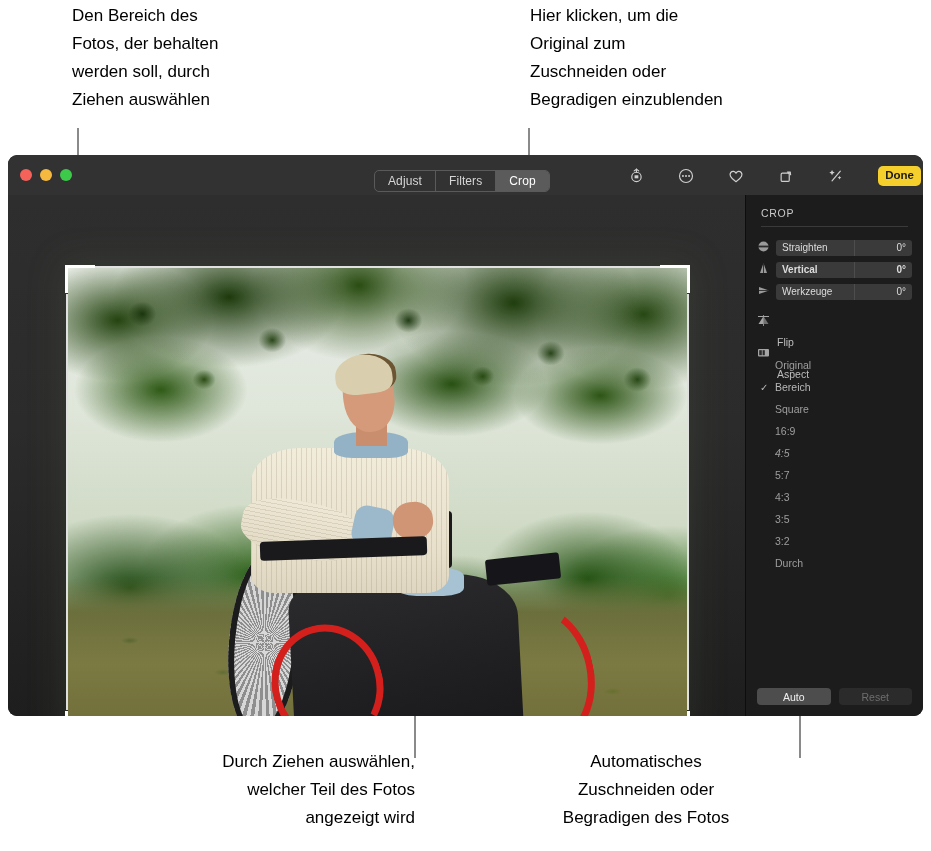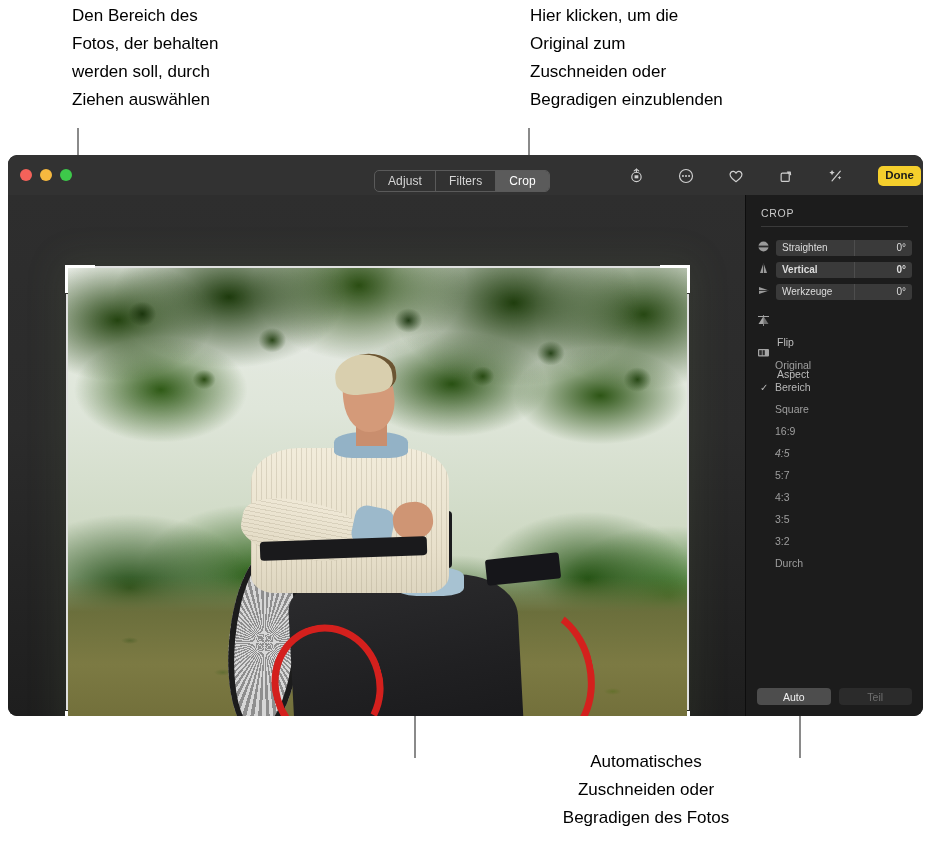--- a/index.html
+++ b/index.html
@@ -387,20 +387,23 @@
 werden soll, durch
 Ziehen auswählen</div>
   <div class="leader" id="leader-tl"></div>
 
   <div class="callout" id="callout-tr">Hier klicken, um die
 Original zum
 Zuschneiden oder
 Begradigen einzublenden</div>
   <div class="leader" id="leader-tr"></div>
 
+  <div class="callout" id="callout-bl">Durch Ziehen auswählen,
+welcher Teil des Fotos
+angezeigt wird</div>
   <div class="leader" id="leader-bl"></div>
 
   <div class="callout" id="callout-br">Automatisches
 Zuschneiden oder
 Begradigen des Fotos</div>
   <div class="leader" id="leader-br"></div>
 
   <div id="app-window">
 
     <div id="titlebar">
@@ -559,21 +562,21 @@
         <span class="aspect-check"></span>
         <span class="aspect-label">3:2</span>
       </div>
       <div class="aspect-item" style="top:359px;">
         <span class="aspect-check"></span>
         <span class="aspect-label">Durch</span>
       </div>
 
       <div id="bottom-buttons">
         <div class="pbtn" id="auto-btn">Auto</div>
-        <div class="pbtn" id="reset-btn">Teil</div>
+        <div class="pbtn" id="reset-btn">Reset</div>
       </div>
     </div>
   </div>
 
   <div id="segmented">
     <div class="seg">Adjust</div>
     <div class="seg">Filters</div>
     <div class="seg active">Crop</div>
   </div>
 

